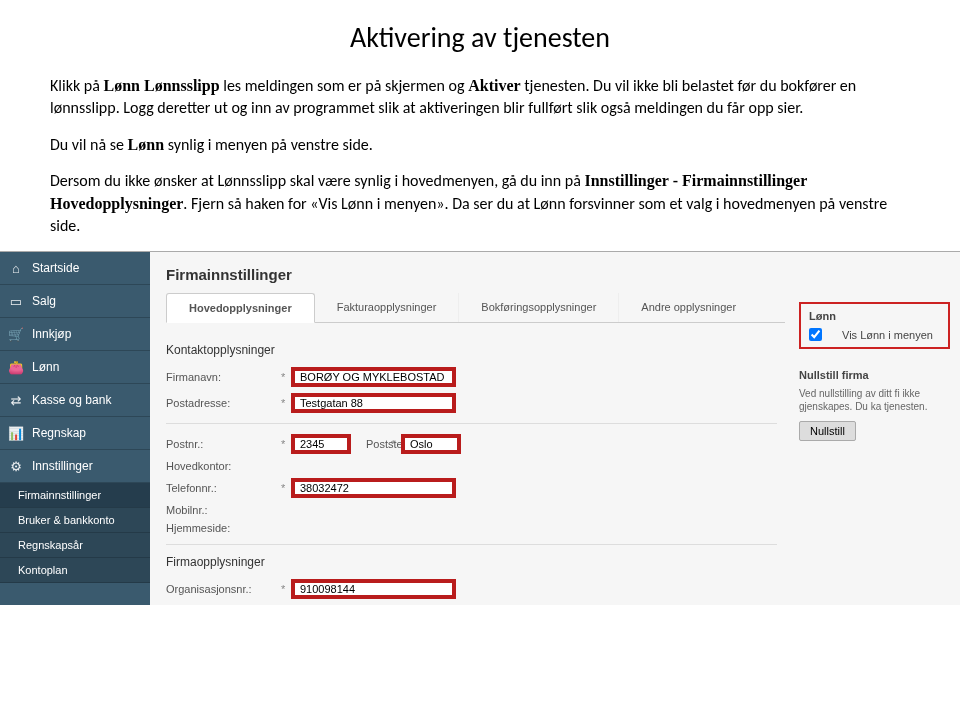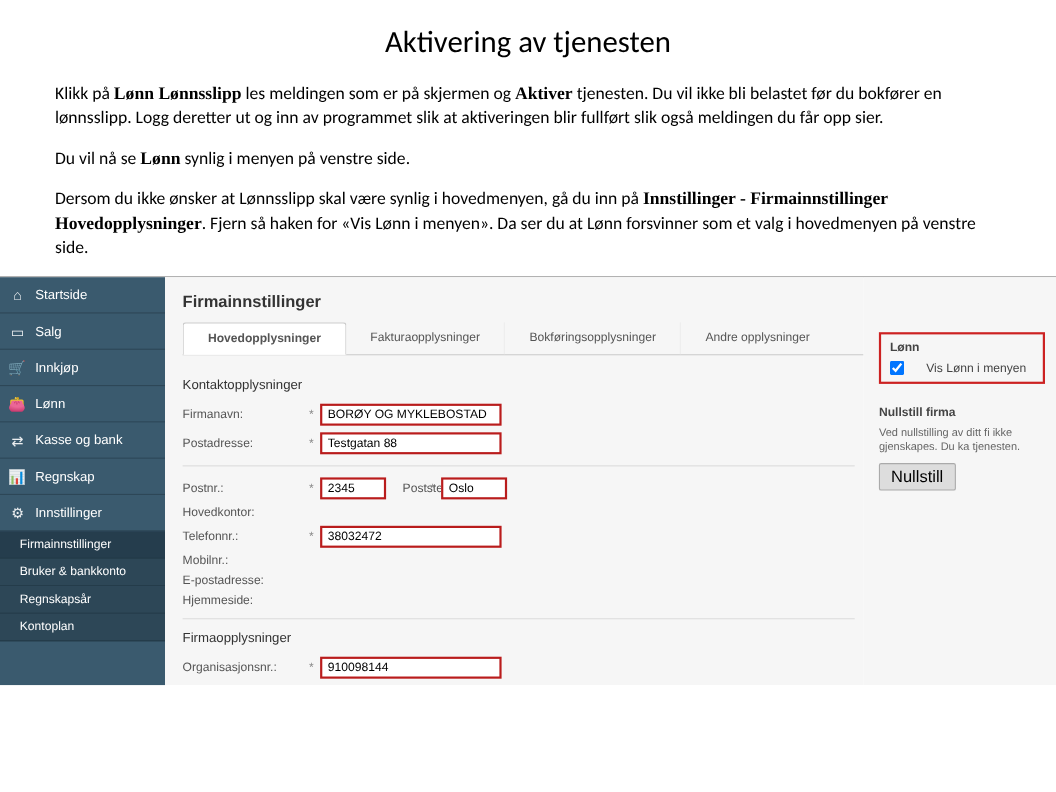--- a/index.html
+++ b/index.html
@@ -23,32 +23,32 @@
   
   .tabs { display: flex; border-bottom: 1px solid #ccc; margin-bottom: 12px; font-size:11px; }
   .tab { padding: 8px 22px; color: #555; border-right:1px solid #eee; }
   .tab:last-child { border-right:none; }
   .tab.active { background:#fff; border:1px solid #ccc; border-bottom:1px solid #fff; margin-bottom:-1px; border-radius:3px 3px 0 0; font-weight:bold; }
   
   .section-title { font-weight: normal; font-size: 12px; color:#333; margin: 8px 0 10px 0; }
   .form-row { display: flex; align-items:center; margin-bottom: 6px; font-size:11px; color:#555;}
   .form-label { width: 115px; }
   .form-row .ast { width:10px; color:#888; }
-  .form-input { border:2px solid #b91c1c; padding:3px 5px; font-size:11px; background:#fff; height:20px; }
+  .form-input { border:4px solid #b91c1c; padding:3px 5px; font-size:11px; background:#fff; height:20px; }
   .w160 { width:165px; }
   .w60 { width:60px; }
   .gap { width:40px; text-align:left; padding-left:15px;}
   
   .right-col { width: 175px; padding: 50px 10px 0 14px; background:#f6f6f6; font-size:11px; color:#444; }
   .lon-box { border: 2px solid #c22; padding: 6px 8px; margin-bottom: 20px; }
   .lon-title { font-weight: bold; margin-bottom: 6px;}
   .lon-check { display:flex; align-items:flex-end; gap:20px; }
   .null-title { font-weight:bold; margin-bottom:6px; }
   .null-text { font-size:10px; line-height:1.3; color:#666; margin-bottom:8px;}
-  .null-btn { background:#ddd; border:1px solid #aaa; padding:3px 10px; font-size:15px; border-radius:2px;}
+  .null-btn { background:#ddd; border:1px solid #aaa; padding:3px 10px; font-size:11px; border-radius:2px;}
   
   .content-row { display:flex; }
   .form-area { flex:1; padding-right:8px;}
   
   hr.divider { border:none; border-top:1px solid #ddd; margin:10px 0;}
 </style>
 </head>
 <body>
 
 <div class="doc">
@@ -140,23 +140,20 @@
         </div>
         <div class="form-row">
           <span class="form-label">Telefonnr.:</span>
           <span class="ast">*</span>
           <input class="form-input w160" value="38032472" style="">
         </div>
         <div class="form-row">
           <span class="form-label">Mobilnr.:</span>
         </div>
         <div class="form-row">
-          <span class="form-label">E-postadresse:</span>
-        </div>
-        <div class="form-row">
           <span class="form-label">Hjemmeside:</span>
         </div>
 
         <hr class="divider">
 
         <div class="section-title">Firmaopplysninger</div>
         <div class="form-row">
           <span class="form-label">Organisasjonsnr.:</span>
           <span class="ast">*</span>
           <input class="form-input w160" value="910098144" style="">

